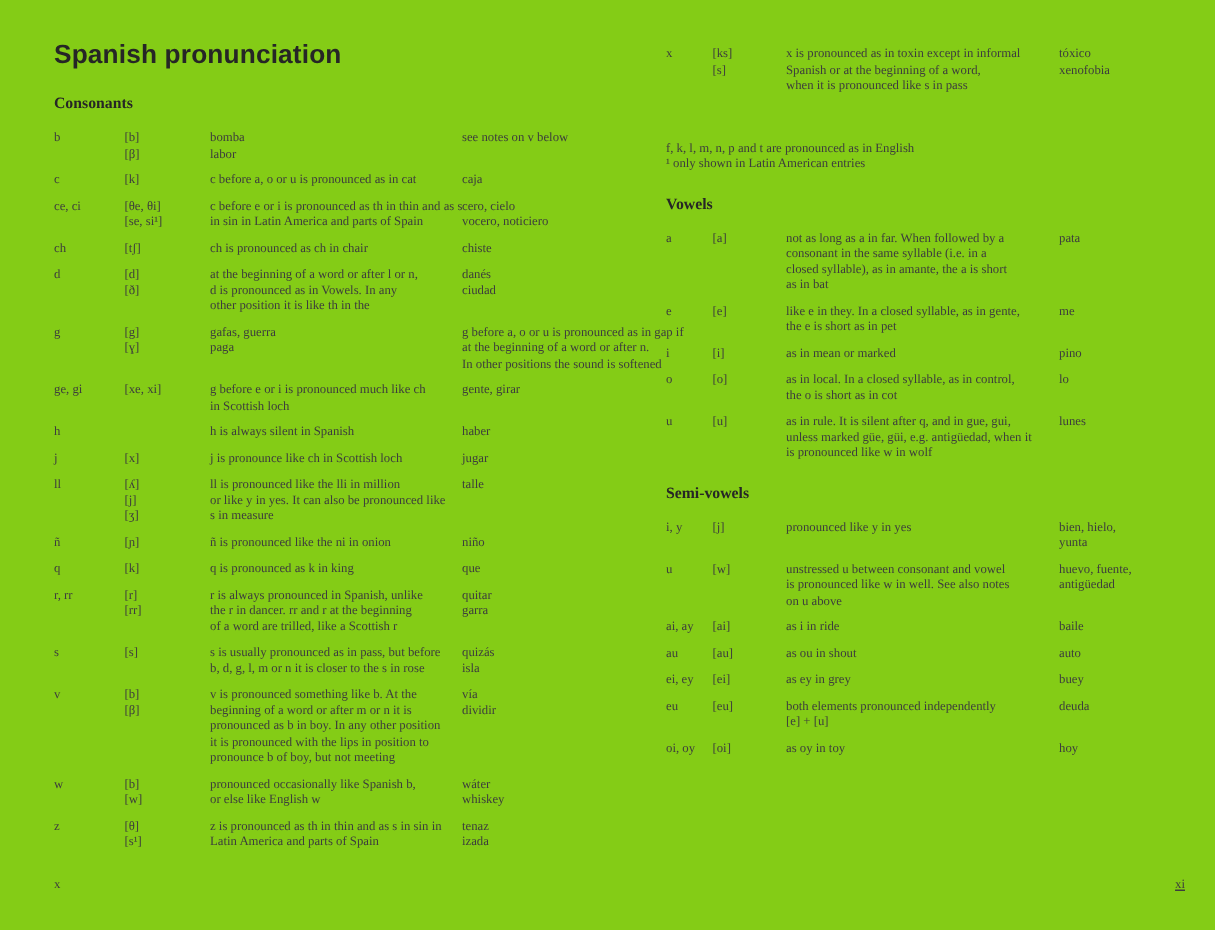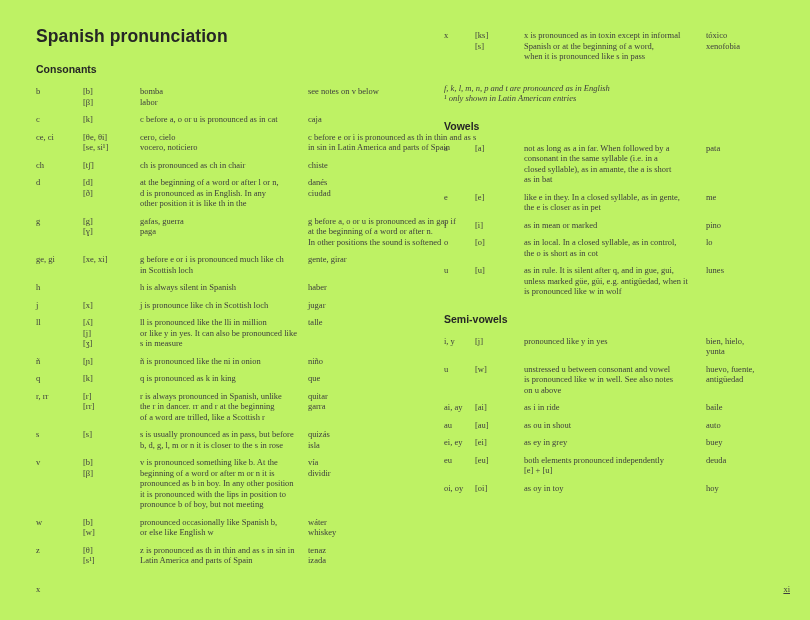--- a/index.html
+++ b/index.html
@@ -3,39 +3,39 @@
 <meta charset="utf-8">
 <style>
   html,body { margin:0; padding:0; }
   body {
     width:810px; height:620px;
     background:#ffffff;
     font-family:"Liberation Serif", serif;
     color:#3d3d3d;
     -webkit-font-smoothing:antialiased;
   }
-  .page { position:relative; width:810px; height:620px; background:#bef264; overflow:hidden; }
+  .page { position:relative; width:810px; height:620px; background:#84cc16; overflow:hidden; }
   .col-left  { position:absolute; left:36px;  top:0; width:392px; }
   .col-right { position:absolute; left:444px; top:0; width:334px; padding-top:30px; box-sizing:border-box; }
 
   .title {
     font-family:"Liberation Sans", sans-serif;
     font-size:17.5px; font-weight:700; color:#262626;
     margin:26px 0 0 0; line-height:21px; letter-spacing:0.1px;
   }
   .section-heading {
-    font-family:Liberation Sans, sans-serif;
+    font-family:Liberation Serif, serif;
     font-size:10.5px; font-weight:700; color:#262626;
     margin:16px 0 10px 0; line-height:13px;
   }
   .row { display:grid; margin-bottom:7px; font-size:8.5px; line-height:10.5px; }
   .left-grid  { grid-template-columns:47px 57px 168px 1fr; }
   .right-grid { grid-template-columns:31px 49px 182px 1fr; }
   .cell div { white-space:nowrap; }
-  .notes { margin:21px 0 4px 0; font-size:8.5px; line-height:10.5px;font-style:italic; }
+  .notes { margin:31px 0 4px 0; font-size:8.5px; line-height:10.5px; }
   .page-num { position:absolute; top:584px; font-size:8.5px; color:#3d3d3d; }
   .page-num.left  { left:36px; }
   .page-num.right { right:20px;text-decoration:underline; }
 </style>
 </head>
 <body>
 
 <div class="page">
   <div class="col-left">
     <h1 class="title">Spanish pronunciation</h1>
@@ -72,28 +72,28 @@
           </div>
         </div>
         <div class="row left-grid">
           <div class="cell letter">
             <div>ce, ci</div>
           </div>
           <div class="cell ipa">
             <div>[θe, θi]</div>
             <div>[se, si¹]</div>
           </div>
+          <div class="cell desc">
+            <div>c before e or i is pronounced as th in thin and as s</div>
+            <div>in sin in Latin America and parts of Spain</div>
+          </div>
           <div class="cell examples">
             <div>cero, cielo</div>
             <div>vocero, noticiero</div>
           </div>
-          <div class="cell desc">
-            <div>c before e or i is pronounced as th in thin and as s</div>
-            <div>in sin in Latin America and parts of Spain</div>
-          </div>
         </div>
         <div class="row left-grid">
           <div class="cell letter">
             <div>ch</div>
           </div>
           <div class="cell ipa">
             <div>[tʃ]</div>
           </div>
           <div class="cell desc">
             <div>ch is pronounced as ch in chair</div>
@@ -105,21 +105,21 @@
         <div class="row left-grid">
           <div class="cell letter">
             <div>d</div>
           </div>
           <div class="cell ipa">
             <div>[d]</div>
             <div>[ð]</div>
           </div>
           <div class="cell desc">
             <div>at the beginning of a word or after l or n,</div>
-            <div>d is pronounced as in English. In any</div>
+            <div>d is pronounced as in Vowels. In any</div>
             <div>other position it is like th in the</div>
           </div>
           <div class="cell examples">
             <div>danés</div>
             <div>ciudad</div>
           </div>
         </div>
         <div class="row left-grid">
           <div class="cell letter">
             <div>g</div>
@@ -359,21 +359,21 @@
         </div>
         <div class="row right-grid">
           <div class="cell letter">
             <div>e</div>
           </div>
           <div class="cell ipa">
             <div>[e]</div>
           </div>
           <div class="cell desc">
             <div>like e in they. In a closed syllable, as in gente,</div>
-            <div>the e is closer as in pet</div>
+            <div>the e is short as in pet</div>
           </div>
           <div class="cell examples">
             <div>me</div>
           </div>
         </div>
         <div class="row right-grid">
           <div class="cell letter">
             <div>i</div>
           </div>
           <div class="cell ipa">

